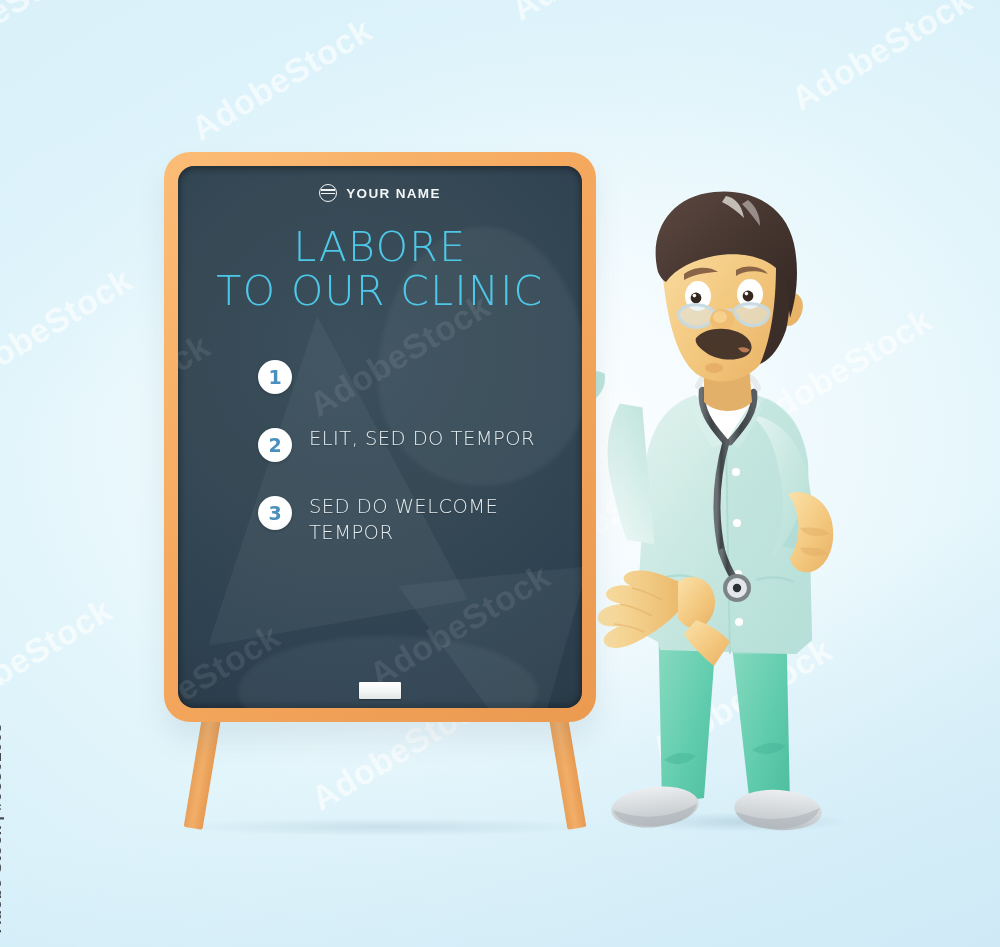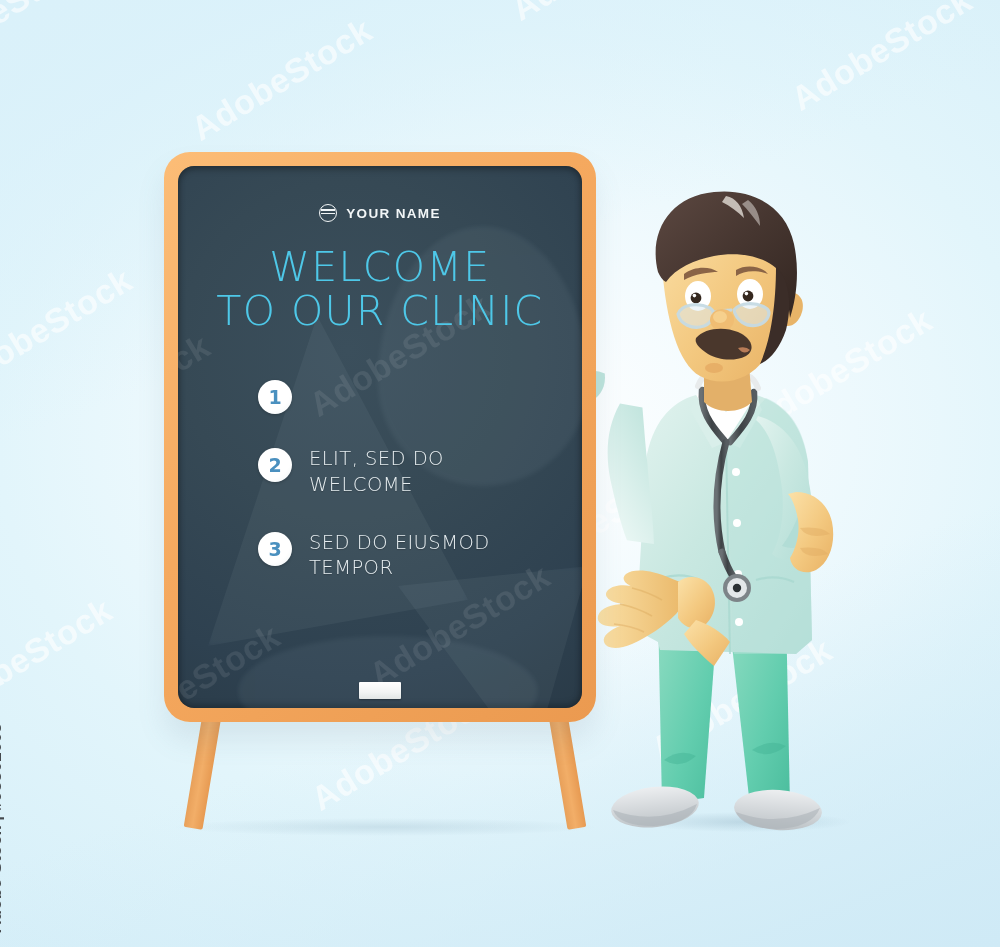--- a/index.html
+++ b/index.html
@@ -129,21 +129,21 @@
     height: 17px;
     background: linear-gradient(180deg, #ffffff 0%, #f2f4f4 60%, #e2e6e6 100%);
     border-radius: 1px;
     box-shadow: 0 1px 2px rgba(0,0,0,0.30);
   }
 
   
   .board-content {
     position: absolute;
     inset: 0;
-    padding: 38px 30px 0 30px;
+    padding: 18px 30px 0 30px;
     box-sizing: border-box;
   }
 
   .brand {
     display: flex;
     align-items: center;
     justify-content: center;
     gap: 9px;
     color: #f2f6f7;
     font-size: 13.5px;
@@ -496,41 +496,41 @@
       </div>
 
       <div class="board-content">
 
         <div class="brand">
           <span class="brand-mark"></span>
           <span>YOUR NAME</span>
         </div>
 
         <div class="headline">
-          <span class="l1">WELCOME</span>
+          <span class="l1">LABORE</span>
           <span class="l2">TO OUR CLINIC</span>
         </div>
 
         <div class="bullets">
 
           <div class="bullet">
             <div class="bullet-num">1</div>
           </div>
 
           <div class="bullet">
             <div class="bullet-num">2</div>
             <div class="bullet-text">
-              <span class="ln">ELIT, SED DO WELCOME</span>
+              <span class="ln">ELIT, SED DO TEMPOR</span>
             </div>
           </div>
 
           <div class="bullet">
             <div class="bullet-num">3</div>
             <div class="bullet-text">
-              <span class="ln">SED DO EIUSMOD TEMPOR</span>
+              <span class="ln">SED DO WELCOME TEMPOR</span>
             </div>
           </div>
 
         </div>
       </div>
 
       <div class="chalk-tray"></div>
     </div>
   </div>
 

